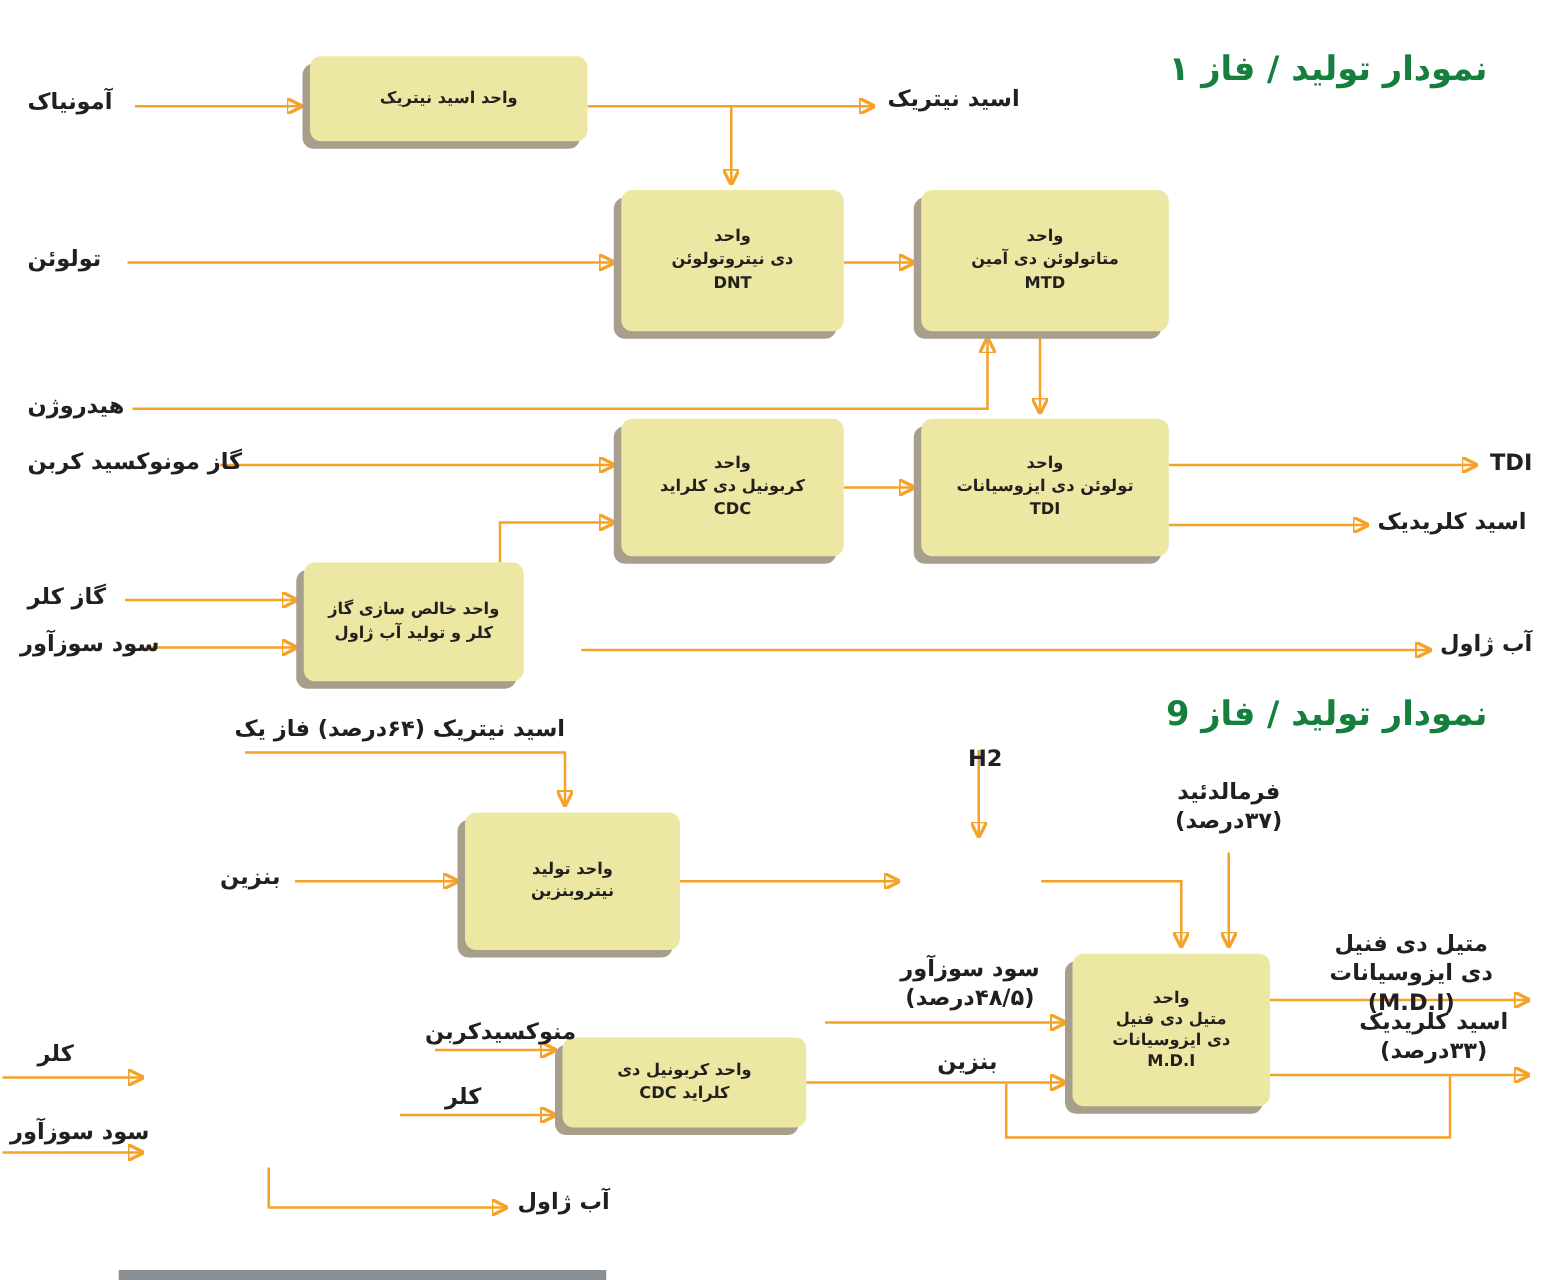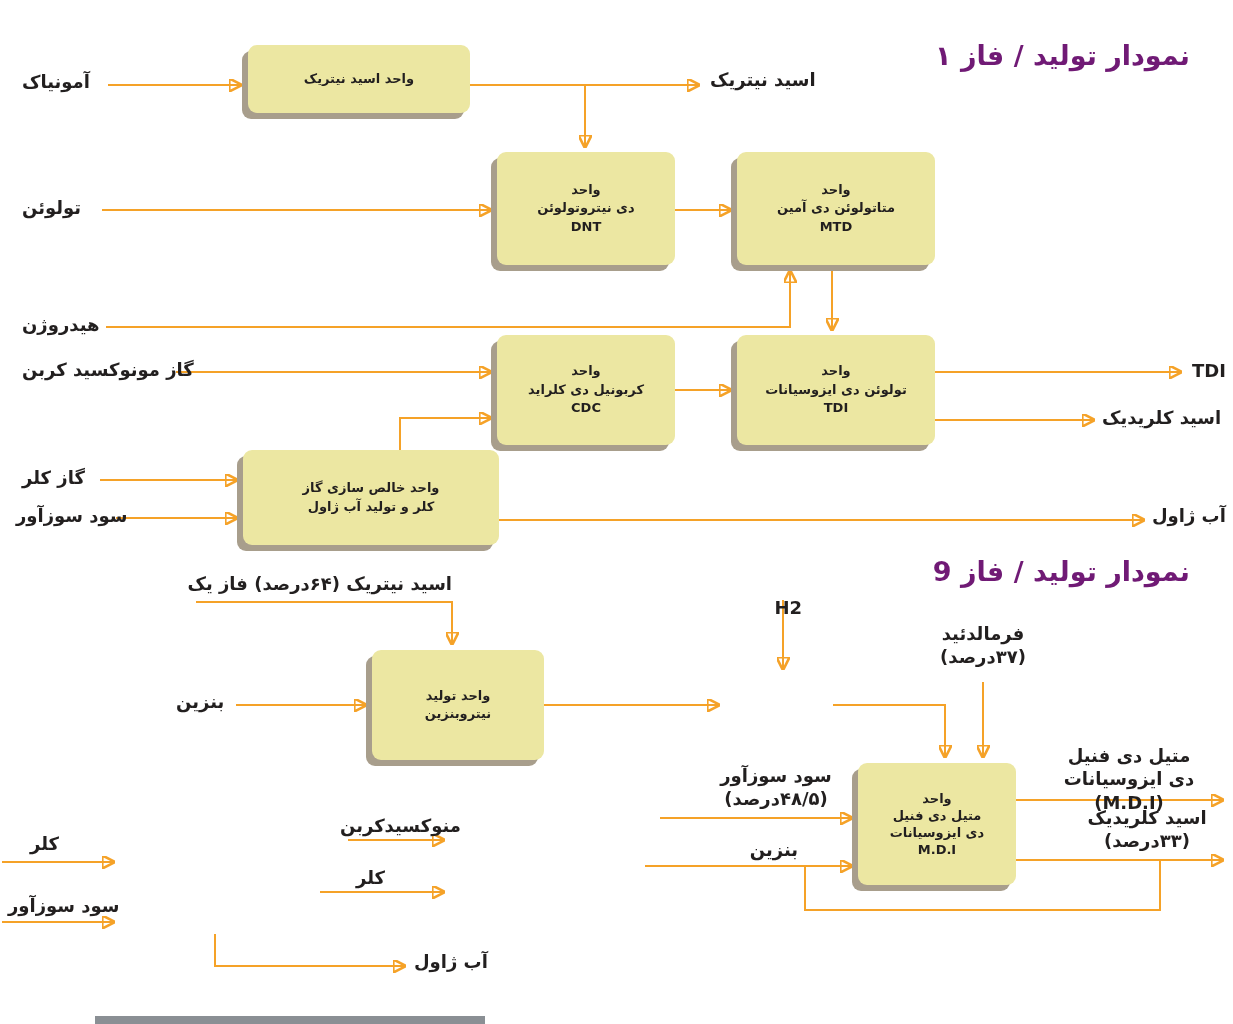--- a/index.html
+++ b/index.html
@@ -22,21 +22,21 @@
   .lbl {
     position:absolute; direction:rtl; font-weight:bold; font-size:18px;
     line-height:1.3; color:#221f1f;
   }
   .nowrap { white-space:nowrap; }
   .multi { white-space:pre-line; text-align:center; }
   .center { text-align:right; }
   .ltr { direction:ltr; }
   .title {
     position:absolute; direction:rtl; text-align:center; font-weight:bold;
-    font-size:27px; color:#701a75; white-space:nowrap;
+    font-size:27px; color:#15803d; white-space:nowrap;
   }
   .artifact { position:absolute; background:#8a8f94; }
 </style>
 </head>
 <body>
 
 <div class="canvas">
 
   <svg class="edges" viewBox="0 0 1233 1024" xmlns="http://www.w3.org/2000/svg">
     <defs>
@@ -98,21 +98,21 @@
   <div class="node" style="left:497px;top:335px;width:178px;height:110px">
     <span class="node-text">واحد
 کربونیل دی کلراید
 CDC</span>
   </div>
   <div class="node" style="left:737px;top:335px;width:198px;height:110px">
     <span class="node-text">واحد
 تولوئن دی ایزوسیانات
 TDI</span>
   </div>
-  <div class="node" style="left:243px;top:450px;width:256px;height:95px">
+  <div class="node" style="left:243px;top:450px;width:176px;height:95px">
     <span class="node-text">واحد خالص سازی گاز
 کلر و تولید آب ژاول</span>
   </div>
 
   <div class="lbl nowrap" style="left:22px;top:70px">آمونیاک</div>
   <div class="lbl nowrap" style="left:22px;top:196px">تولوئن</div>
   <div class="lbl nowrap" style="left:22px;top:313px">هیدروژن</div>
   <div class="lbl nowrap" style="left:22px;top:358px">گاز مونوکسید کربن</div>
   <div class="lbl nowrap" style="left:22px;top:466px">گاز کلر</div>
   <div class="lbl nowrap" style="left:16px;top:504px">سود سوزآور</div>
@@ -124,20 +124,24 @@
   <div class="node" style="left:372px;top:650px;width:172px;height:110px">
     <span class="node-text">واحد تولید
 نیتروبنزین</span>
   </div>
   <div class="node" style="left:858px;top:763px;width:158px;height:122px">
     <span class="node-text" style="line-height:1.32">واحد
 متیل دی فنیل
 دی ایزوسیانات
 M.D.I</span>
   </div>
+  <div class="node" style="left:450px;top:830px;width:195px;height:72px">
+    <span class="node-text">واحد کربونیل دی
+کلراید CDC</span>
+  </div>
 
   <div class="lbl nowrap center" style="left:196px;top:572px;width:256px">اسید نیتریک (۶۴درصد) فاز یک</div>
   <div class="lbl nowrap center ltr" style="left:766px;top:596px;width:36px">H2</div>
   <div class="lbl multi" style="left:900px;top:622px;width:166px">فرمالدئید
 (۳۷درصد)</div>
   <div class="lbl nowrap" style="left:176px;top:690px">بنزین</div>
   <div class="lbl multi" style="left:700px;top:764px;width:152px">سود سوزآور
 (۴۸/۵درصد)</div>
   <div class="lbl nowrap center" style="left:726px;top:838px;width:72px">بنزین</div>
   <div class="lbl multi" style="left:1028px;top:744px;width:202px">متیل دی فنیل

